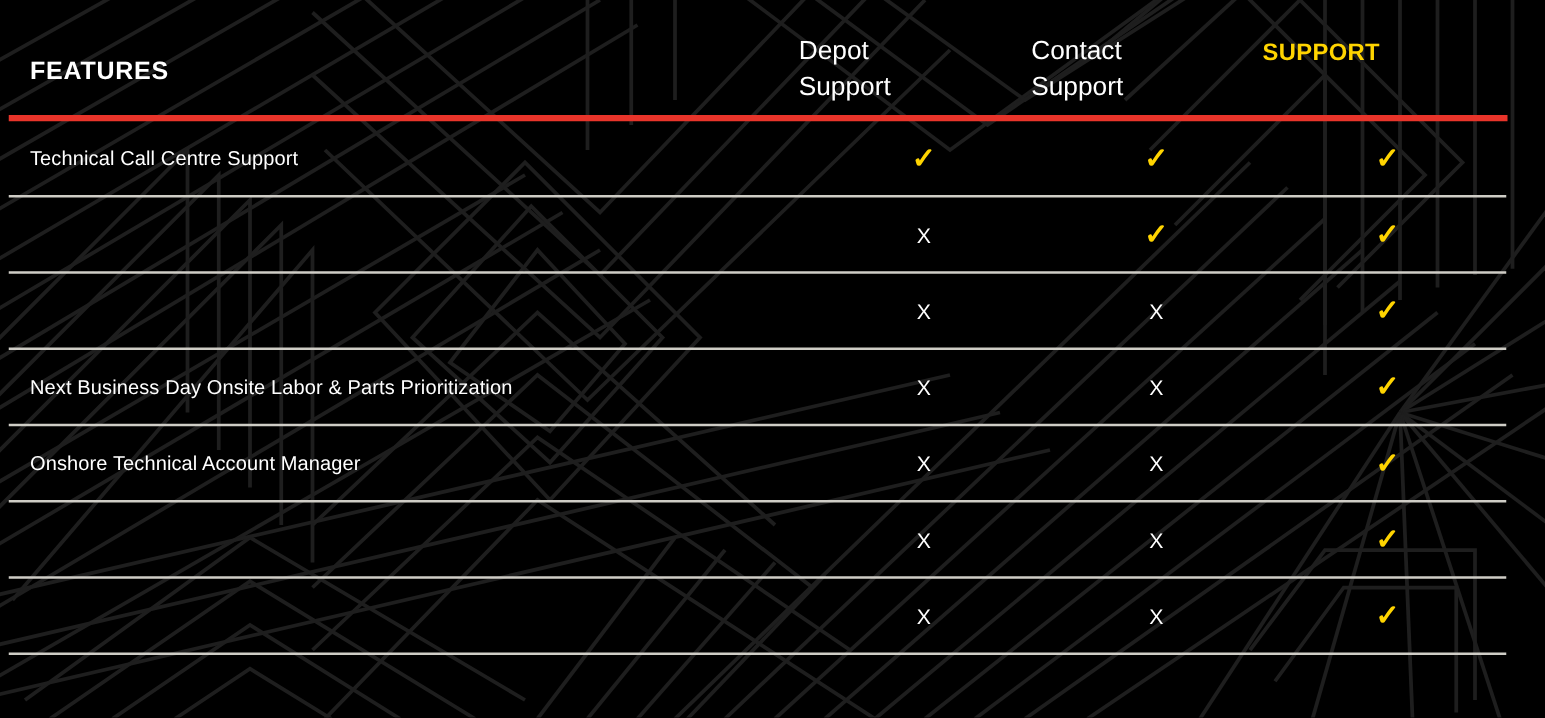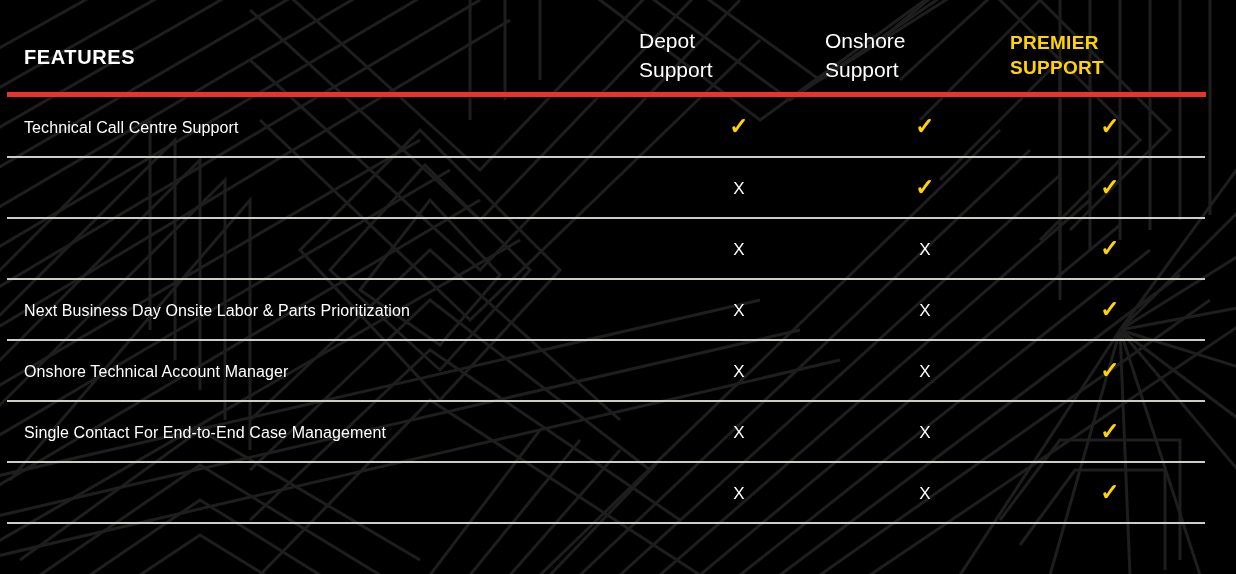--- a/index.html
+++ b/index.html
@@ -259,26 +259,25 @@
 
   <div class="table-header">
     <div class="features-title">FEATURES</div>
 
     <div class="col-header" id="col-head-depot">
       <span class="line">Depot</span>
       <span class="line">Support</span>
     </div>
 
     <div class="col-header" id="col-head-onsite">
-      <span class="line">Onshore</span>
+      <span class="line">Contact</span>
       <span class="line">Support</span>
     </div>
 
     <div class="col-header premier" id="col-head-premier" style="color: rgb(255, 212, 0);">
-      <span class="line">PREMIER</span>
       <span class="line">SUPPORT</span>
     </div>
   </div>
 
   <div class="accent-rule" style="background: rgb(232, 52, 42);"></div>
 
   <div class="rows-area" id="rows-area">
       <div class="feature-row">
         <div class="feature-label">Technical Call Centre Support</div>
         <div class="mark-cell c0">
@@ -336,21 +335,20 @@
         </div>
         <div class="mark-cell c1">
           <span class="mark-no" style="color: rgb(255, 255, 255);">X</span>
         </div>
         <div class="mark-cell c2">
           <span class="mark-yes" style="color: rgb(255, 212, 0);">✓</span>
         </div>
         <div class="row-divider" style="background: rgb(207, 205, 198);"></div>
       </div>
       <div class="feature-row">
-        <div class="feature-label">Single Contact For End-to-End Case Management</div>
         <div class="mark-cell c0">
           <span class="mark-no" style="color: rgb(255, 255, 255);">X</span>
         </div>
         <div class="mark-cell c1">
           <span class="mark-no" style="color: rgb(255, 255, 255);">X</span>
         </div>
         <div class="mark-cell c2">
           <span class="mark-yes" style="color: rgb(255, 212, 0);">✓</span>
         </div>
         <div class="row-divider" style="background: rgb(207, 205, 198);"></div>

